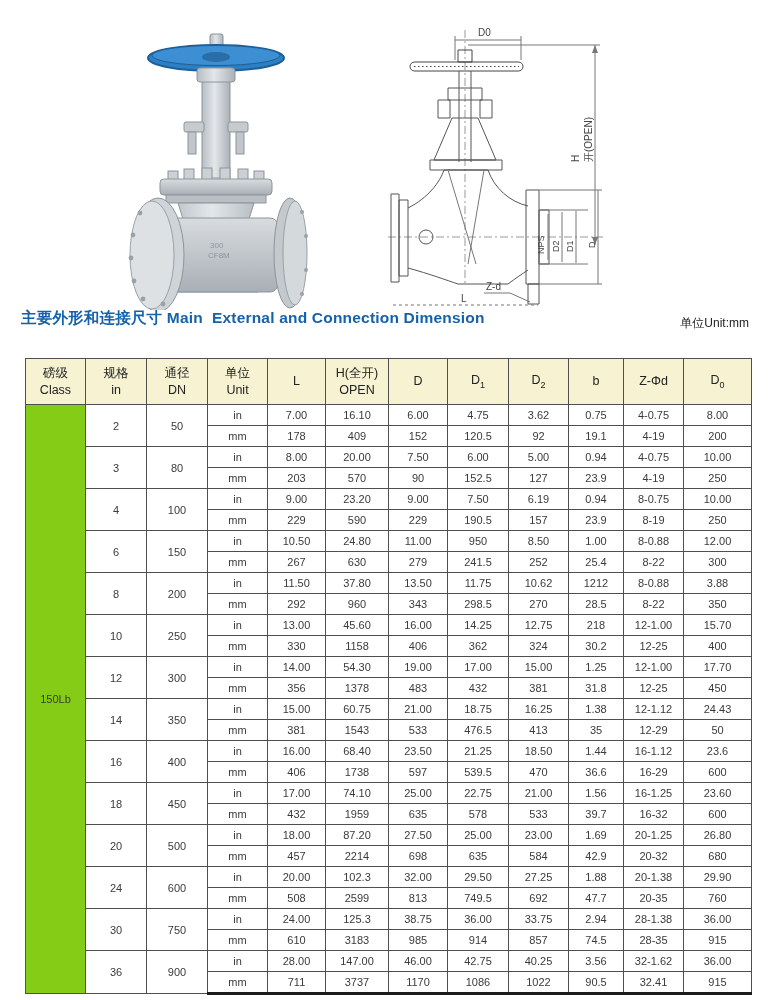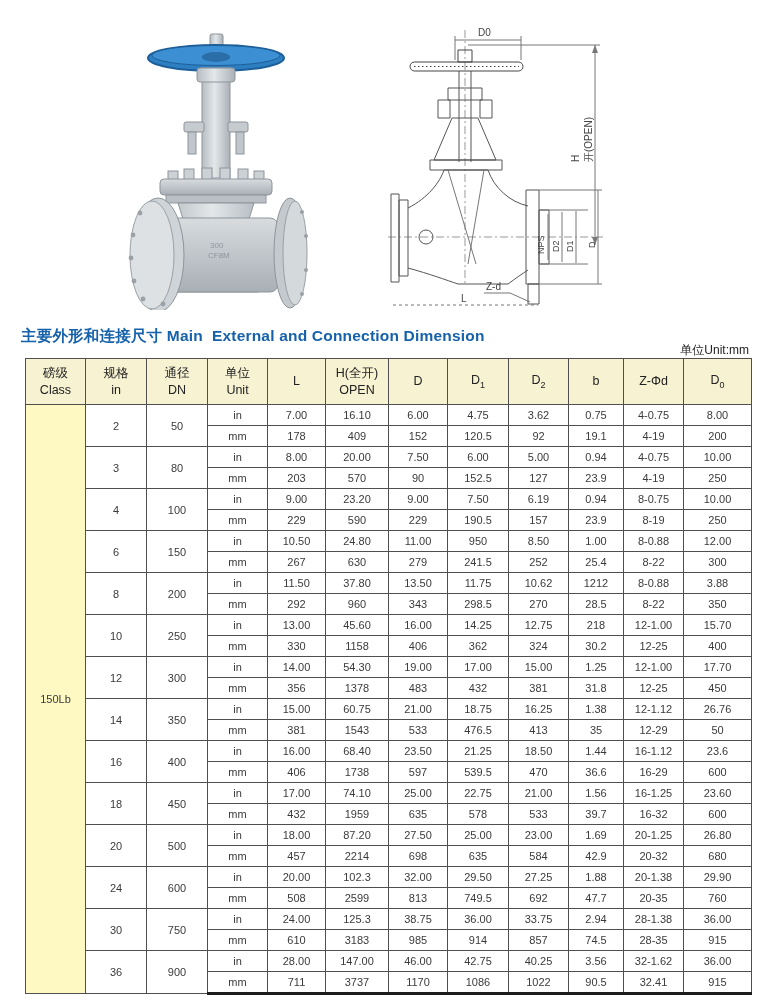--- a/index.html
+++ b/index.html
@@ -3,33 +3,33 @@
 <meta charset="utf-8">
 <style>
   html,body{margin:0;padding:0;background:#fff;}
   .page{position:relative;width:769px;height:1000px;background:#ffffff;overflow:hidden;
         font-family:"Liberation Sans","DejaVu Sans",sans-serif;}
   
   .fig{position:absolute;}
   #photo-fig{left:118px;top:30px;width:225px;height:280px;}
   #drawing-fig{left:388px;top:12px;width:335px;height:302px;}
   
-  .doc-title{position:absolute;left:21px;top:326px;font-size:15.5px;font-weight:bold;
+  .doc-title{position:absolute;left:21px;top:308px;font-size:15.5px;font-weight:bold;
              color:#1562ab;letter-spacing:0.2px;white-space:pre;}
-  .unit-note{position:absolute;right:20px;top:342px;font-size:12px;color:#222;}
+  .unit-note{position:absolute;right:20px;top:315px;font-size:12px;color:#222;}
   
   table.dim{position:absolute;left:25px;top:358px;width:727px;border-collapse:collapse;
             table-layout:fixed;}
   table.dim th, table.dim td{border:1px solid #4f4f4f;text-align:center;vertical-align:middle;
             padding:0;color:#3a3a3a;overflow:hidden;}
   table.dim th{background:#f6f2d2;height:45px;font-weight:normal;font-size:12.5px;color:#222;
             line-height:1.3;}
   table.dim th sub{font-size:9px;}
   table.dim td{height:20px;font-size:11px;}
-  td.class-cell{background:#fef9c3;font-size:13px;color:#444;}
+  td.class-cell{background:#84cc16;font-size:13px;color:#444;}
   tr.last-row td{border-bottom:3px solid #1c1c1c;}
   td.class-cell{border-bottom:3px solid #1c1c1c;}
   
   .dwg line,.dwg path,.dwg rect,.dwg polygon,.dwg polyline,.dwg circle{vector-effect:non-scaling-stroke;}
   .dwg text{font-family:"Liberation Sans","DejaVu Sans",sans-serif;}
 </style>
 </head>
 <body>
 
 <div class="page">
@@ -404,21 +404,21 @@
           <td rowspan="2">14</td>
           <td rowspan="2">350</td>
           <td>in</td>
           <td>15.00</td>
           <td>60.75</td>
           <td>21.00</td>
           <td>18.75</td>
           <td>16.25</td>
           <td>1.38</td>
           <td>12-1.12</td>
-          <td>26.76</td>
+          <td>24.43</td>
         </tr>
         <tr>
           <td>mm</td>
           <td>381</td>
           <td>1543</td>
           <td>533</td>
           <td>476.5</td>
           <td>413</td>
           <td>35</td>
           <td>12-29</td>

